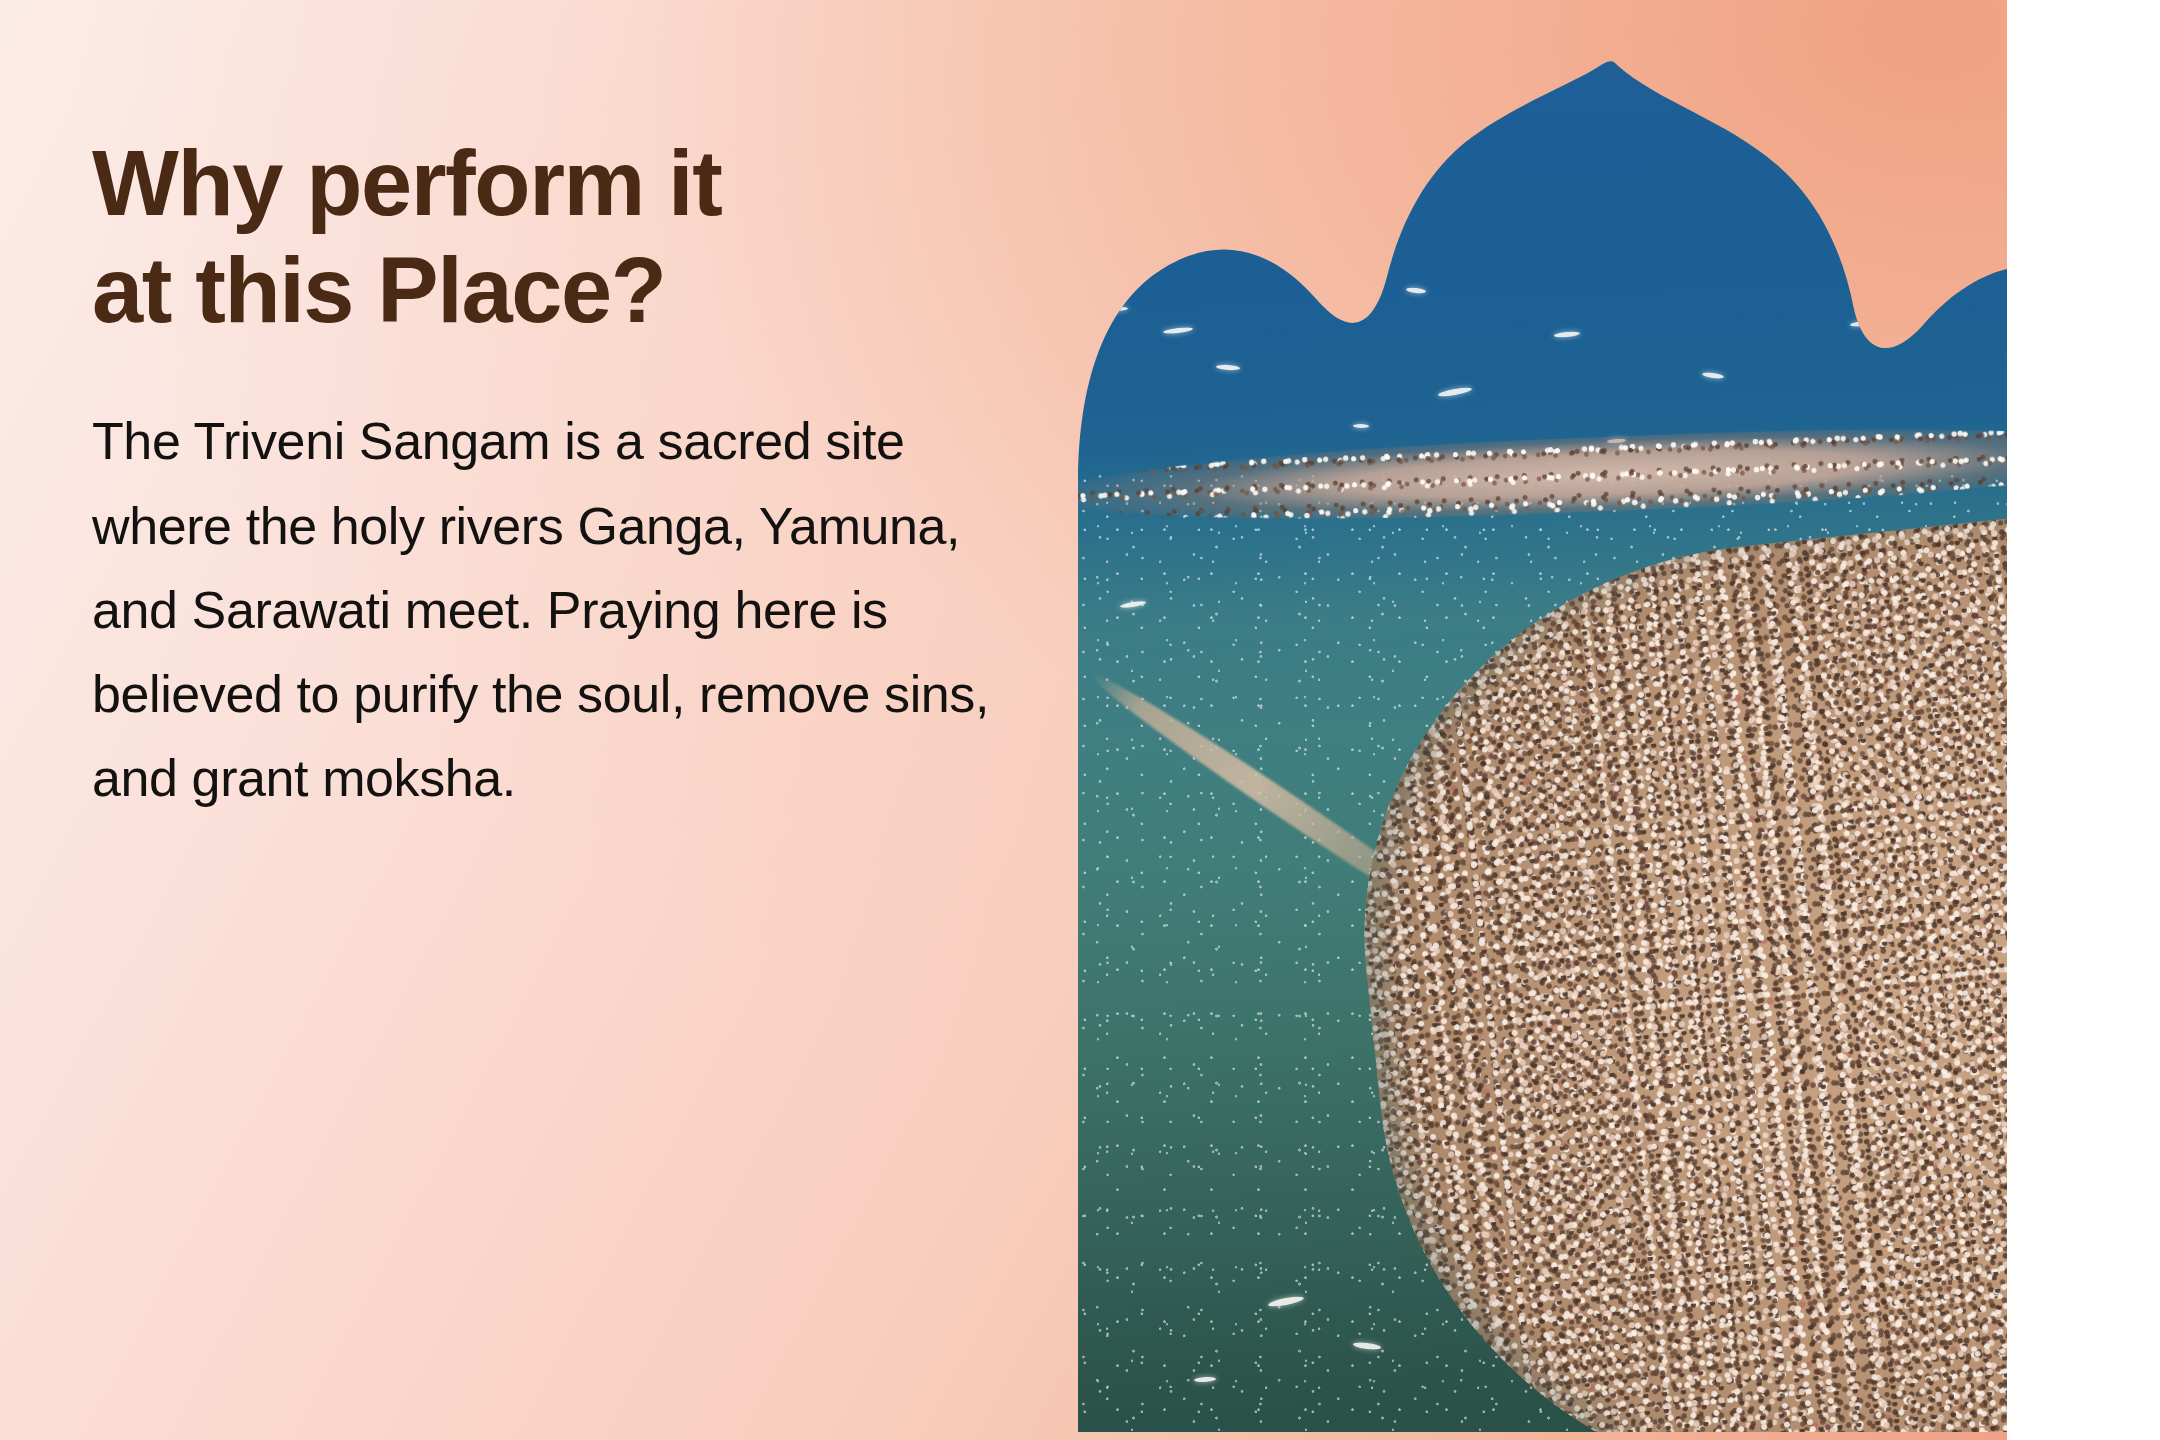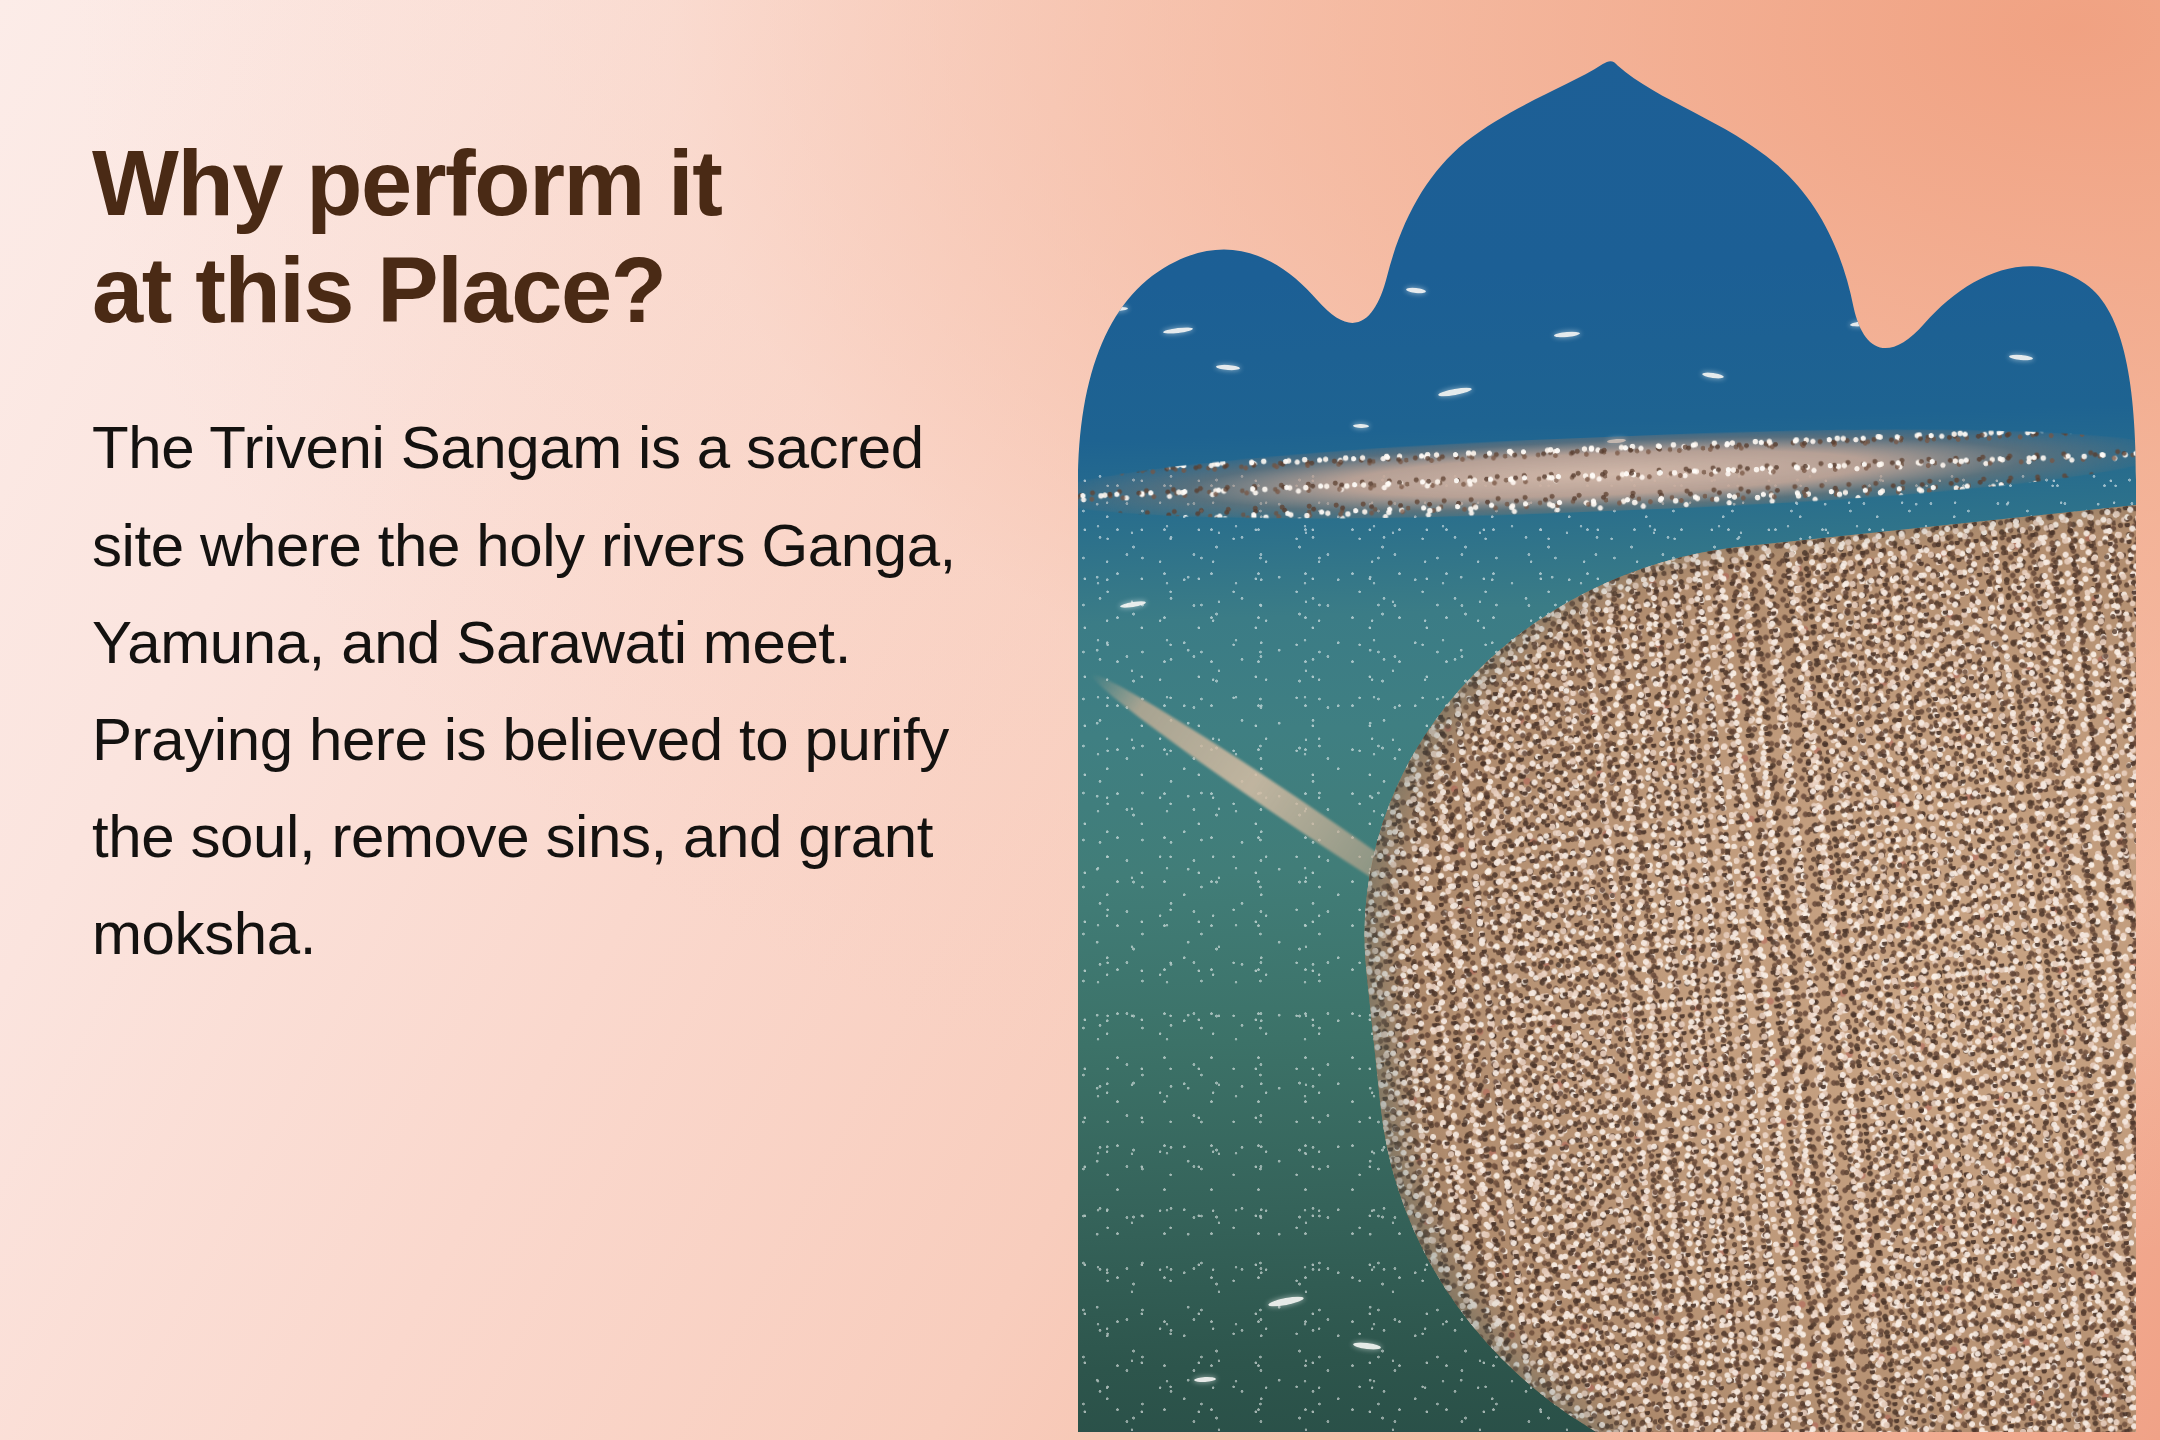--- a/index.html
+++ b/index.html
@@ -8,21 +8,21 @@
   }
   body {
     width: 2160px;
     height: 1440px;
     overflow: hidden;
     font-family: "Liberation Sans", sans-serif;
   }
 
   .slide {
     position: relative;
-    width: 2160px;
+    width: 2007px;
     height: 1440px;
     background:
       radial-gradient(125% 115% at 96% 2%, rgba(240,160,128,0.95) 0%, rgba(243,176,147,0.72) 26%, rgba(248,205,186,0.30) 52%, rgba(251,233,229,0.0) 74%),
       linear-gradient(118deg, #fcece8 0%, #fbe4de 18%, #fad8cd 38%, #f8cdbd 58%, #f5bba4 78%, #f0a287 100%);
     overflow: hidden;
   }
 
   
   .text-col {
     position: absolute;
@@ -36,21 +36,21 @@
     font-size: 92px;
     font-weight: 700;
     line-height: 1.16;
     letter-spacing: -1.4px;
     color: #4a2a15;
     white-space: pre-line;
   }
 
   .body-copy {
     margin: 56px 0 0 0;
-    font-size: 60px;
+    font-size: 52px;
     font-weight: 400;
     line-height: 1.62;
     letter-spacing: -0.4px;
     color: #141210;
     max-width: 900px;
   }
 
   
   .photo-frame {
     position: absolute;

